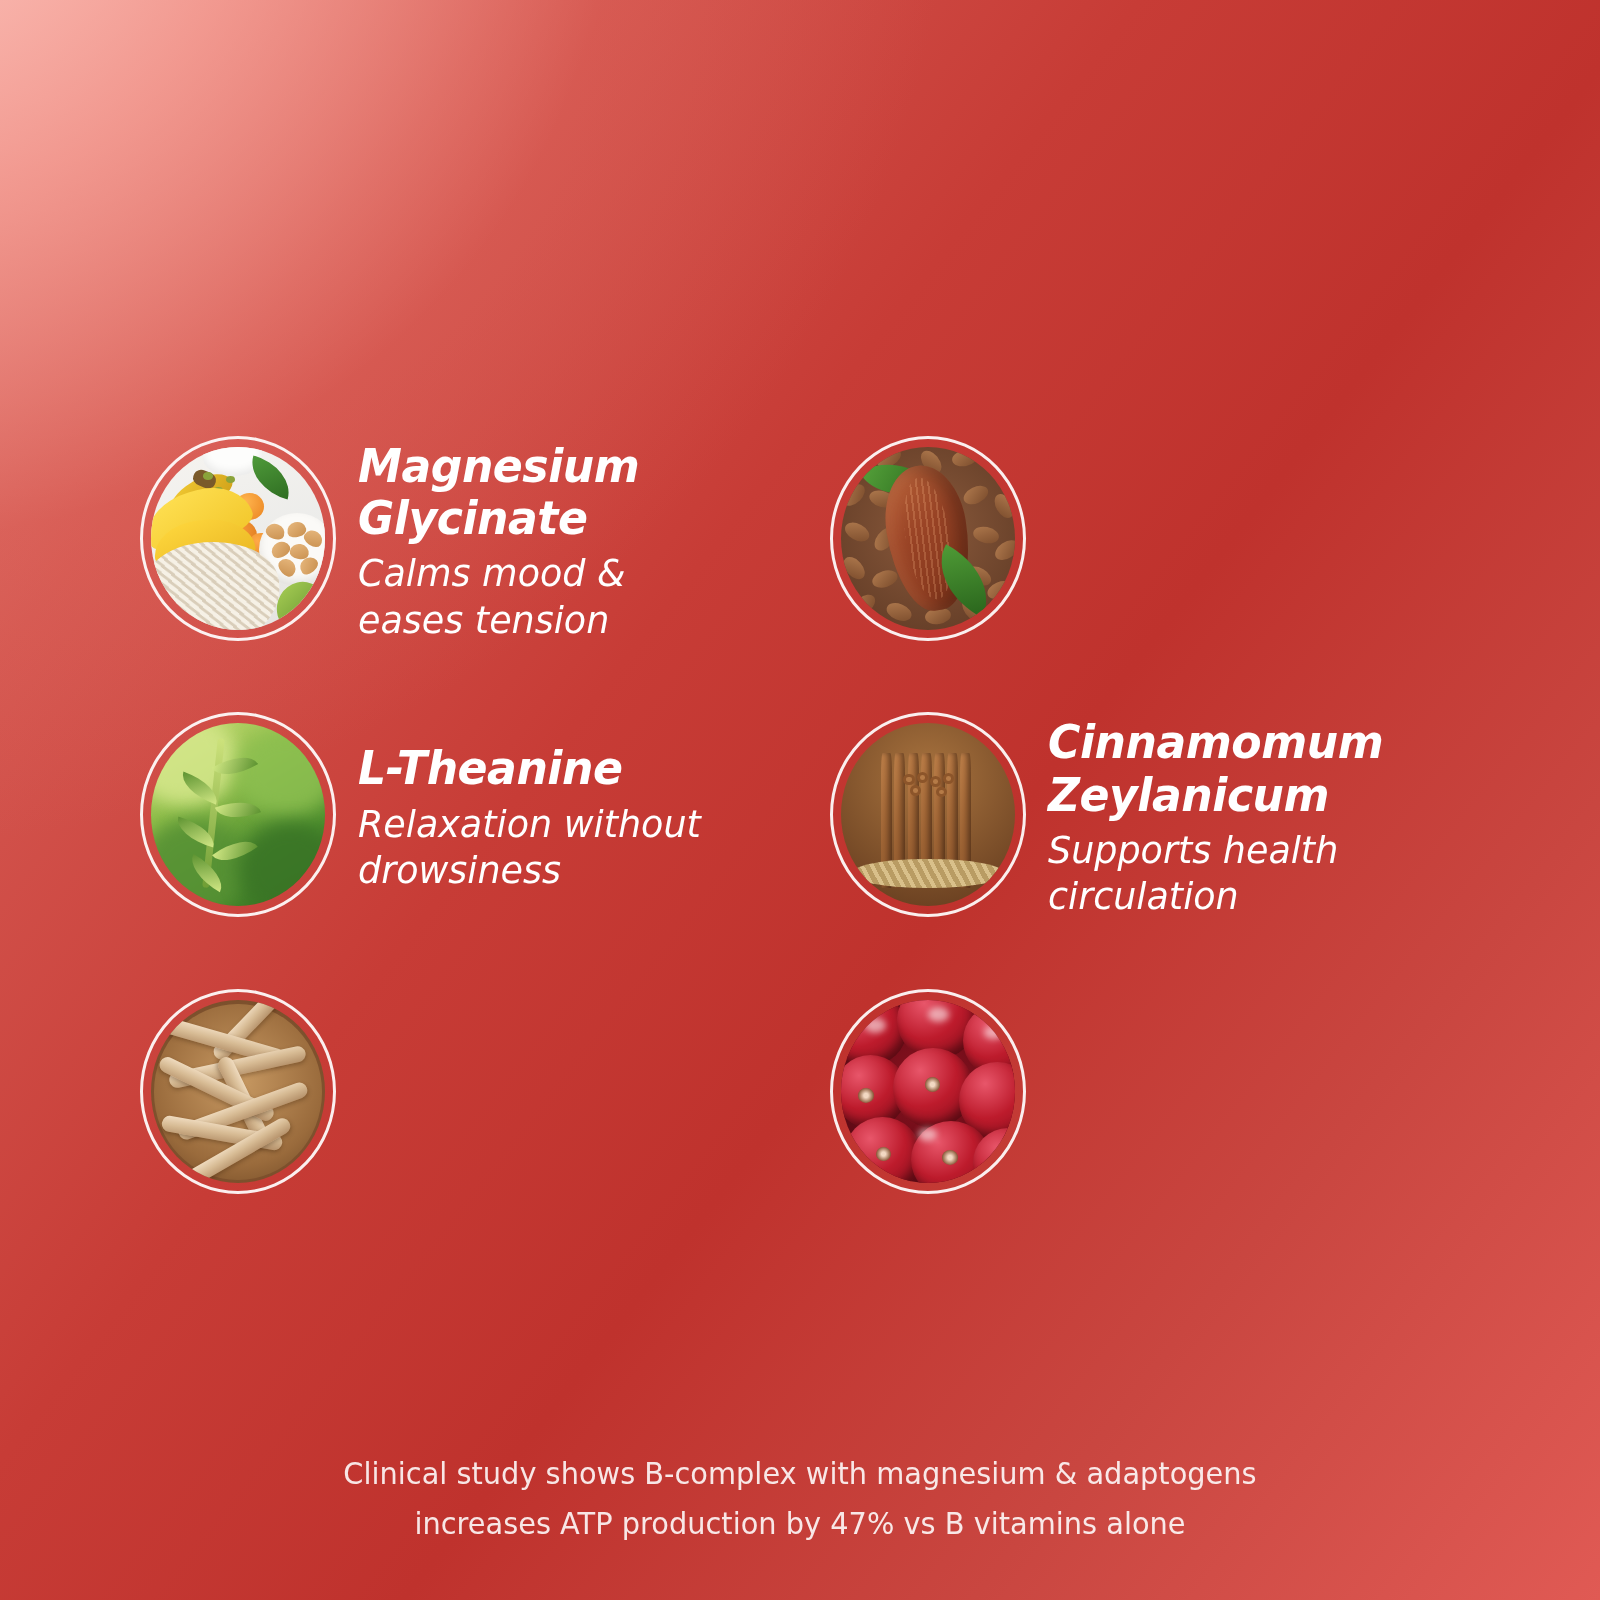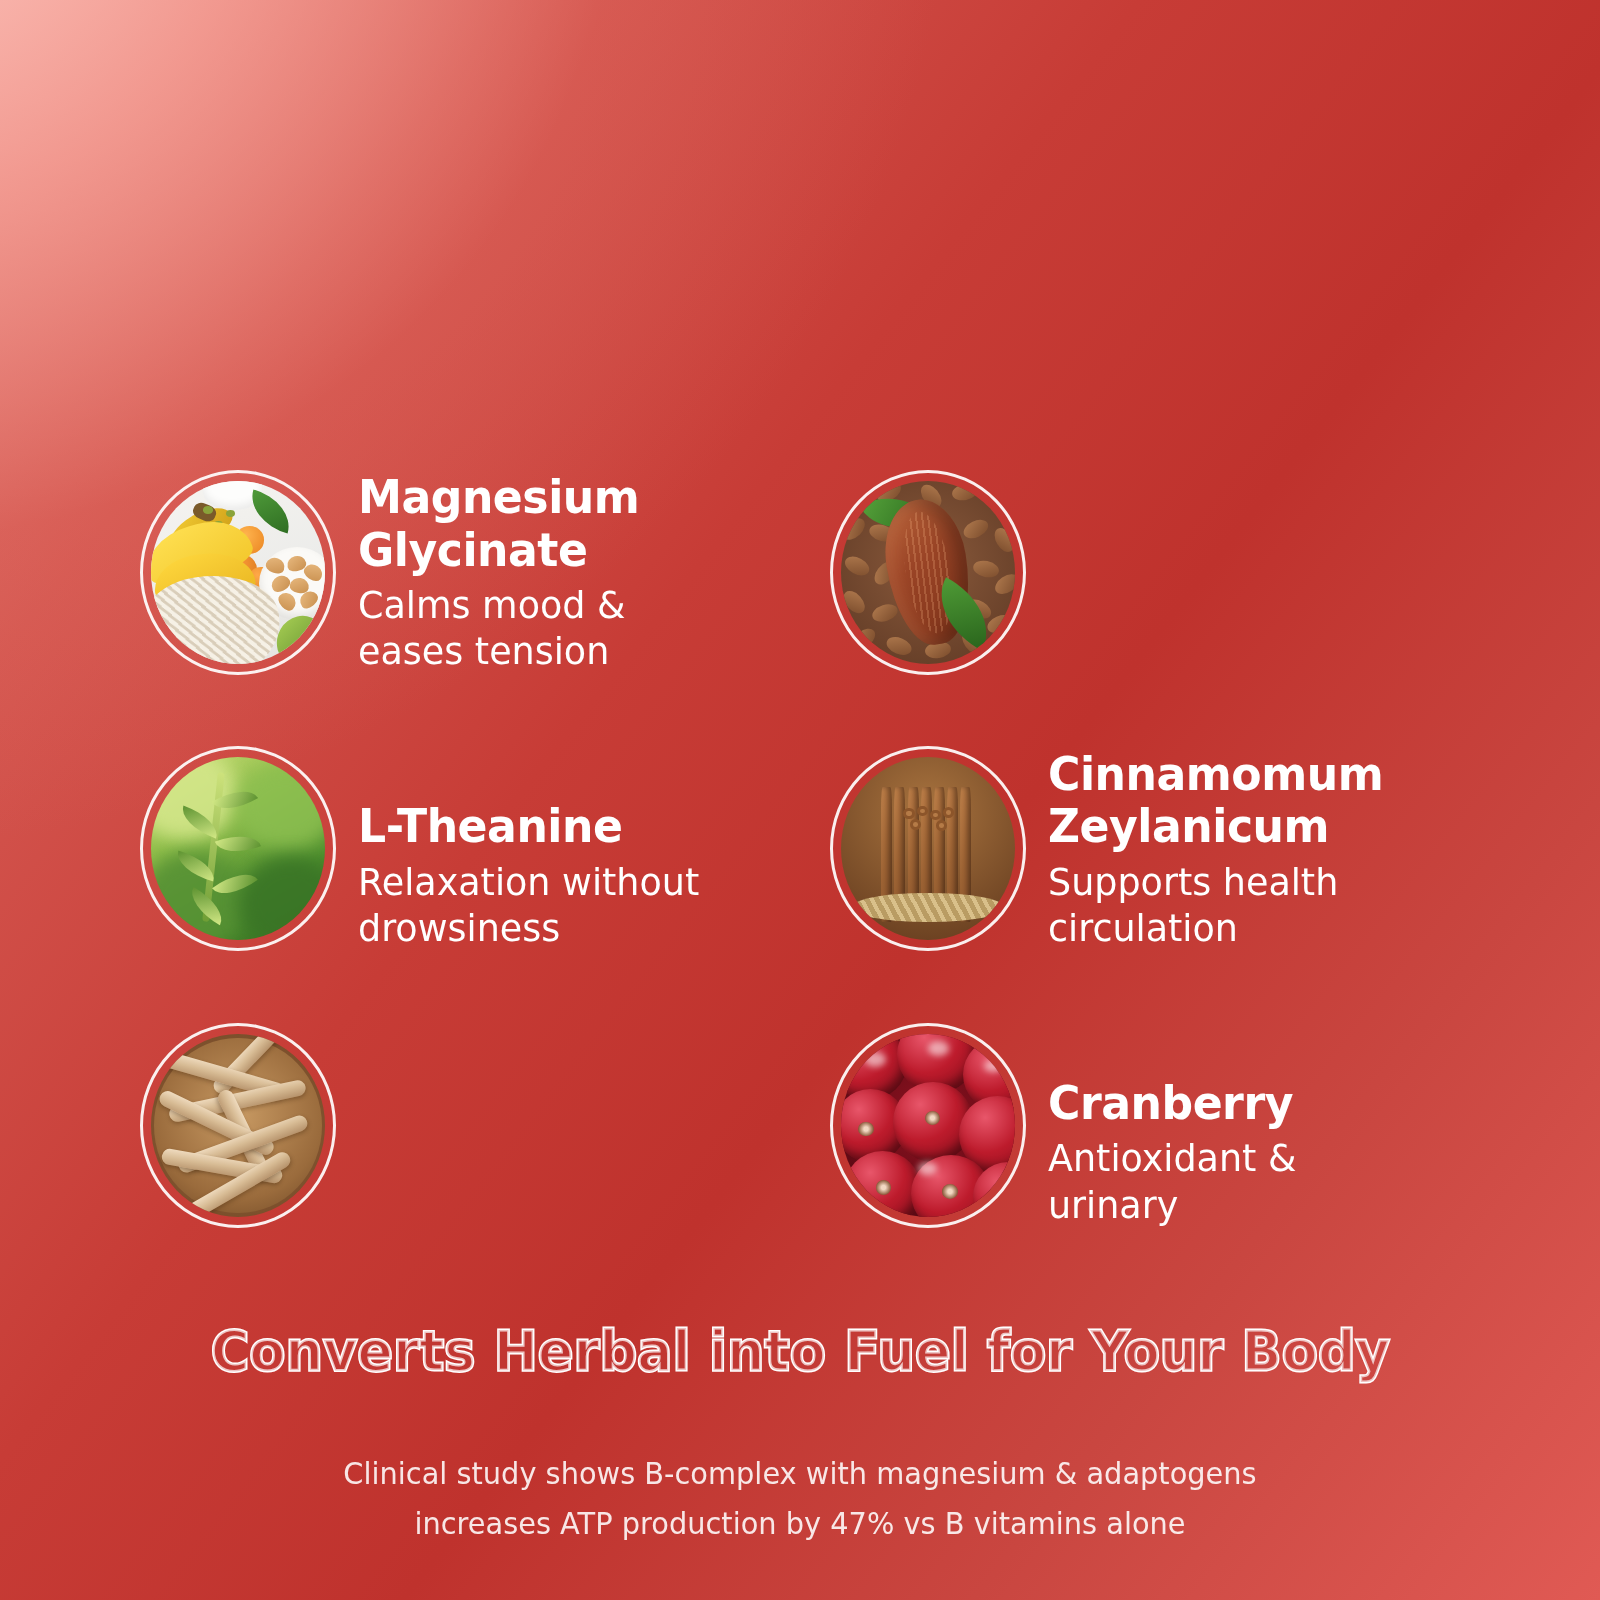--- a/index.html
+++ b/index.html
@@ -57,21 +57,21 @@
   
   .grid {
     position:absolute;
     left:140px; top:398px;
     width:1330px; height:830px;
     display:grid;
     grid-template-columns:690px 640px;
     grid-template-rows:repeat(3, 1fr);
   }
 
-  .card { display:flex; align-items:flex-end; }
+  .card { display:flex; align-items:center;font-style:italic; }
 
   .badge {
     position:relative;
     flex:0 0 auto;
     width:196px; height:205px;
     margin-top:4px;
   }
   .ring {
     position:absolute; inset:0;
     border-radius:50%;
@@ -444,31 +444,23 @@
             <div class="calyx k3"></div>
               <div class="calyx k4"></div>
             <div class="gl g1"></div>
               <div class="gl g2"></div>
             <div class="gl g3"></div>
               <div class="gl g4"></div>
           </div>
         </div>
         <div class="ring"></div>
       </div>
-      <div class="txt">
-        <div class="name">Cranberry</div>
-        <div class="desc">Antioxidant &amp;
-urinary</div>
-      </div>
     </div>
 
   </div>
 
-  <div class="footline">
-    <span class="footline-text">Converts Herbal into Fuel for Your Body</span>
-  </div>
 
   <div class="finePrint">
     <span>Clinical study shows B-complex with magnesium &amp; adaptogens</span>
     <span>increases ATP production by 47% vs B vitamins alone</span>
   </div>
 
 </div>
 
 </body></html>

